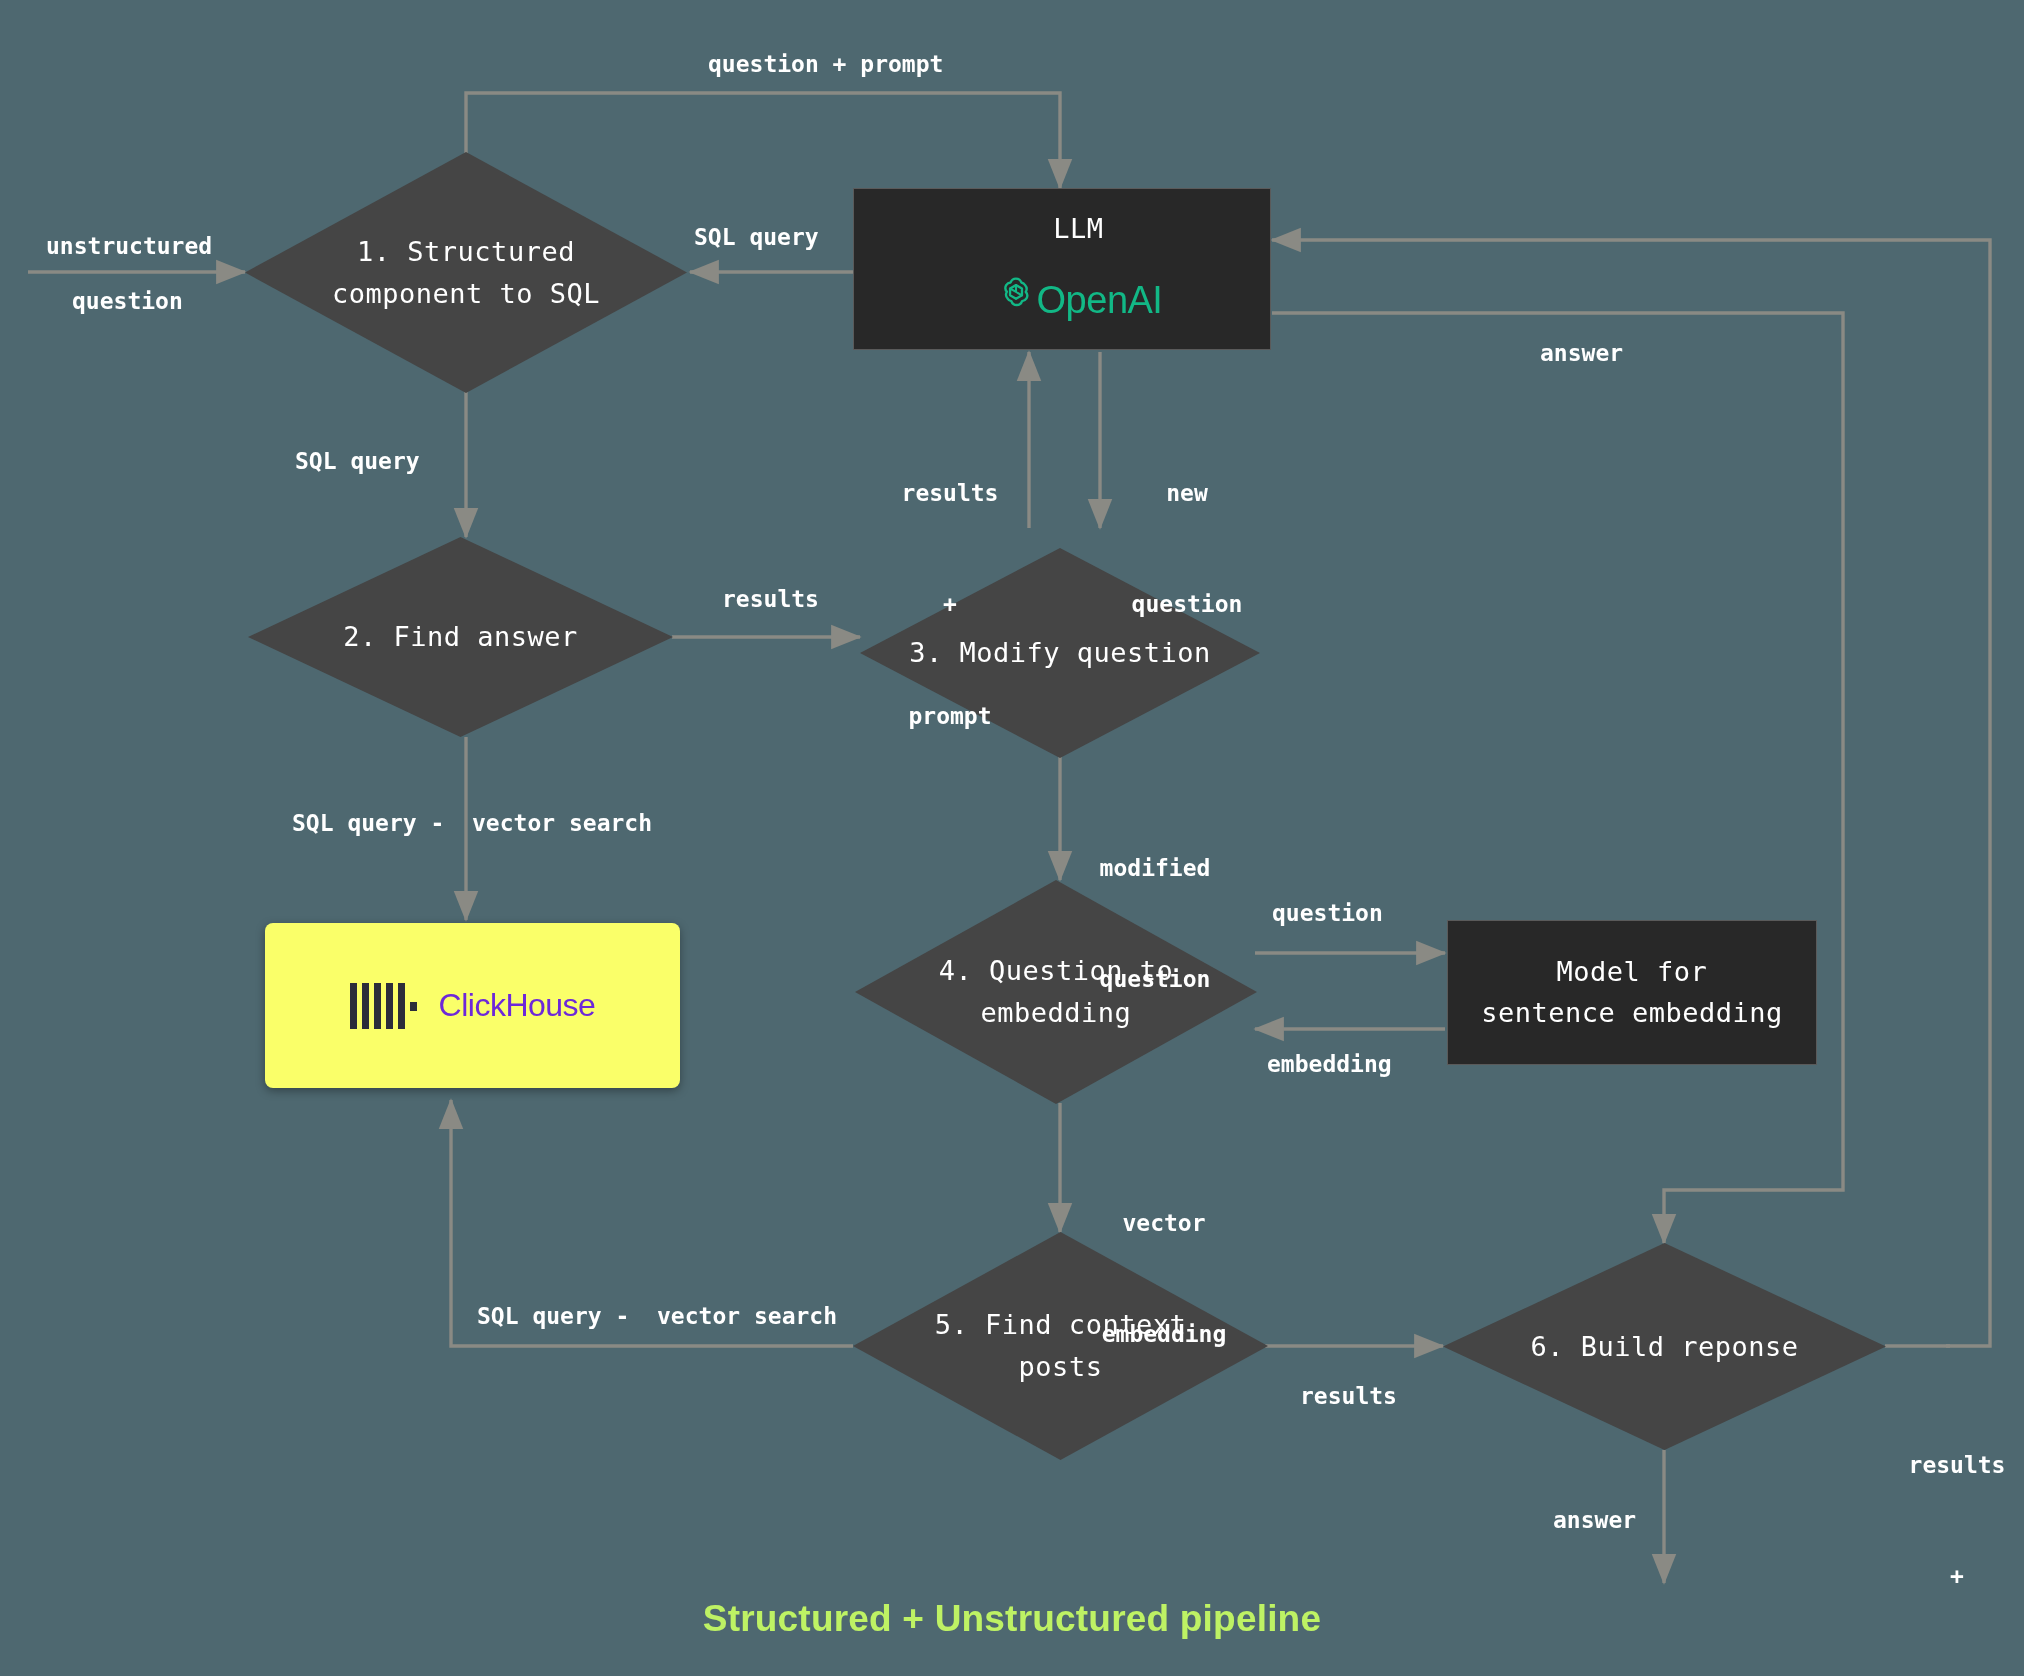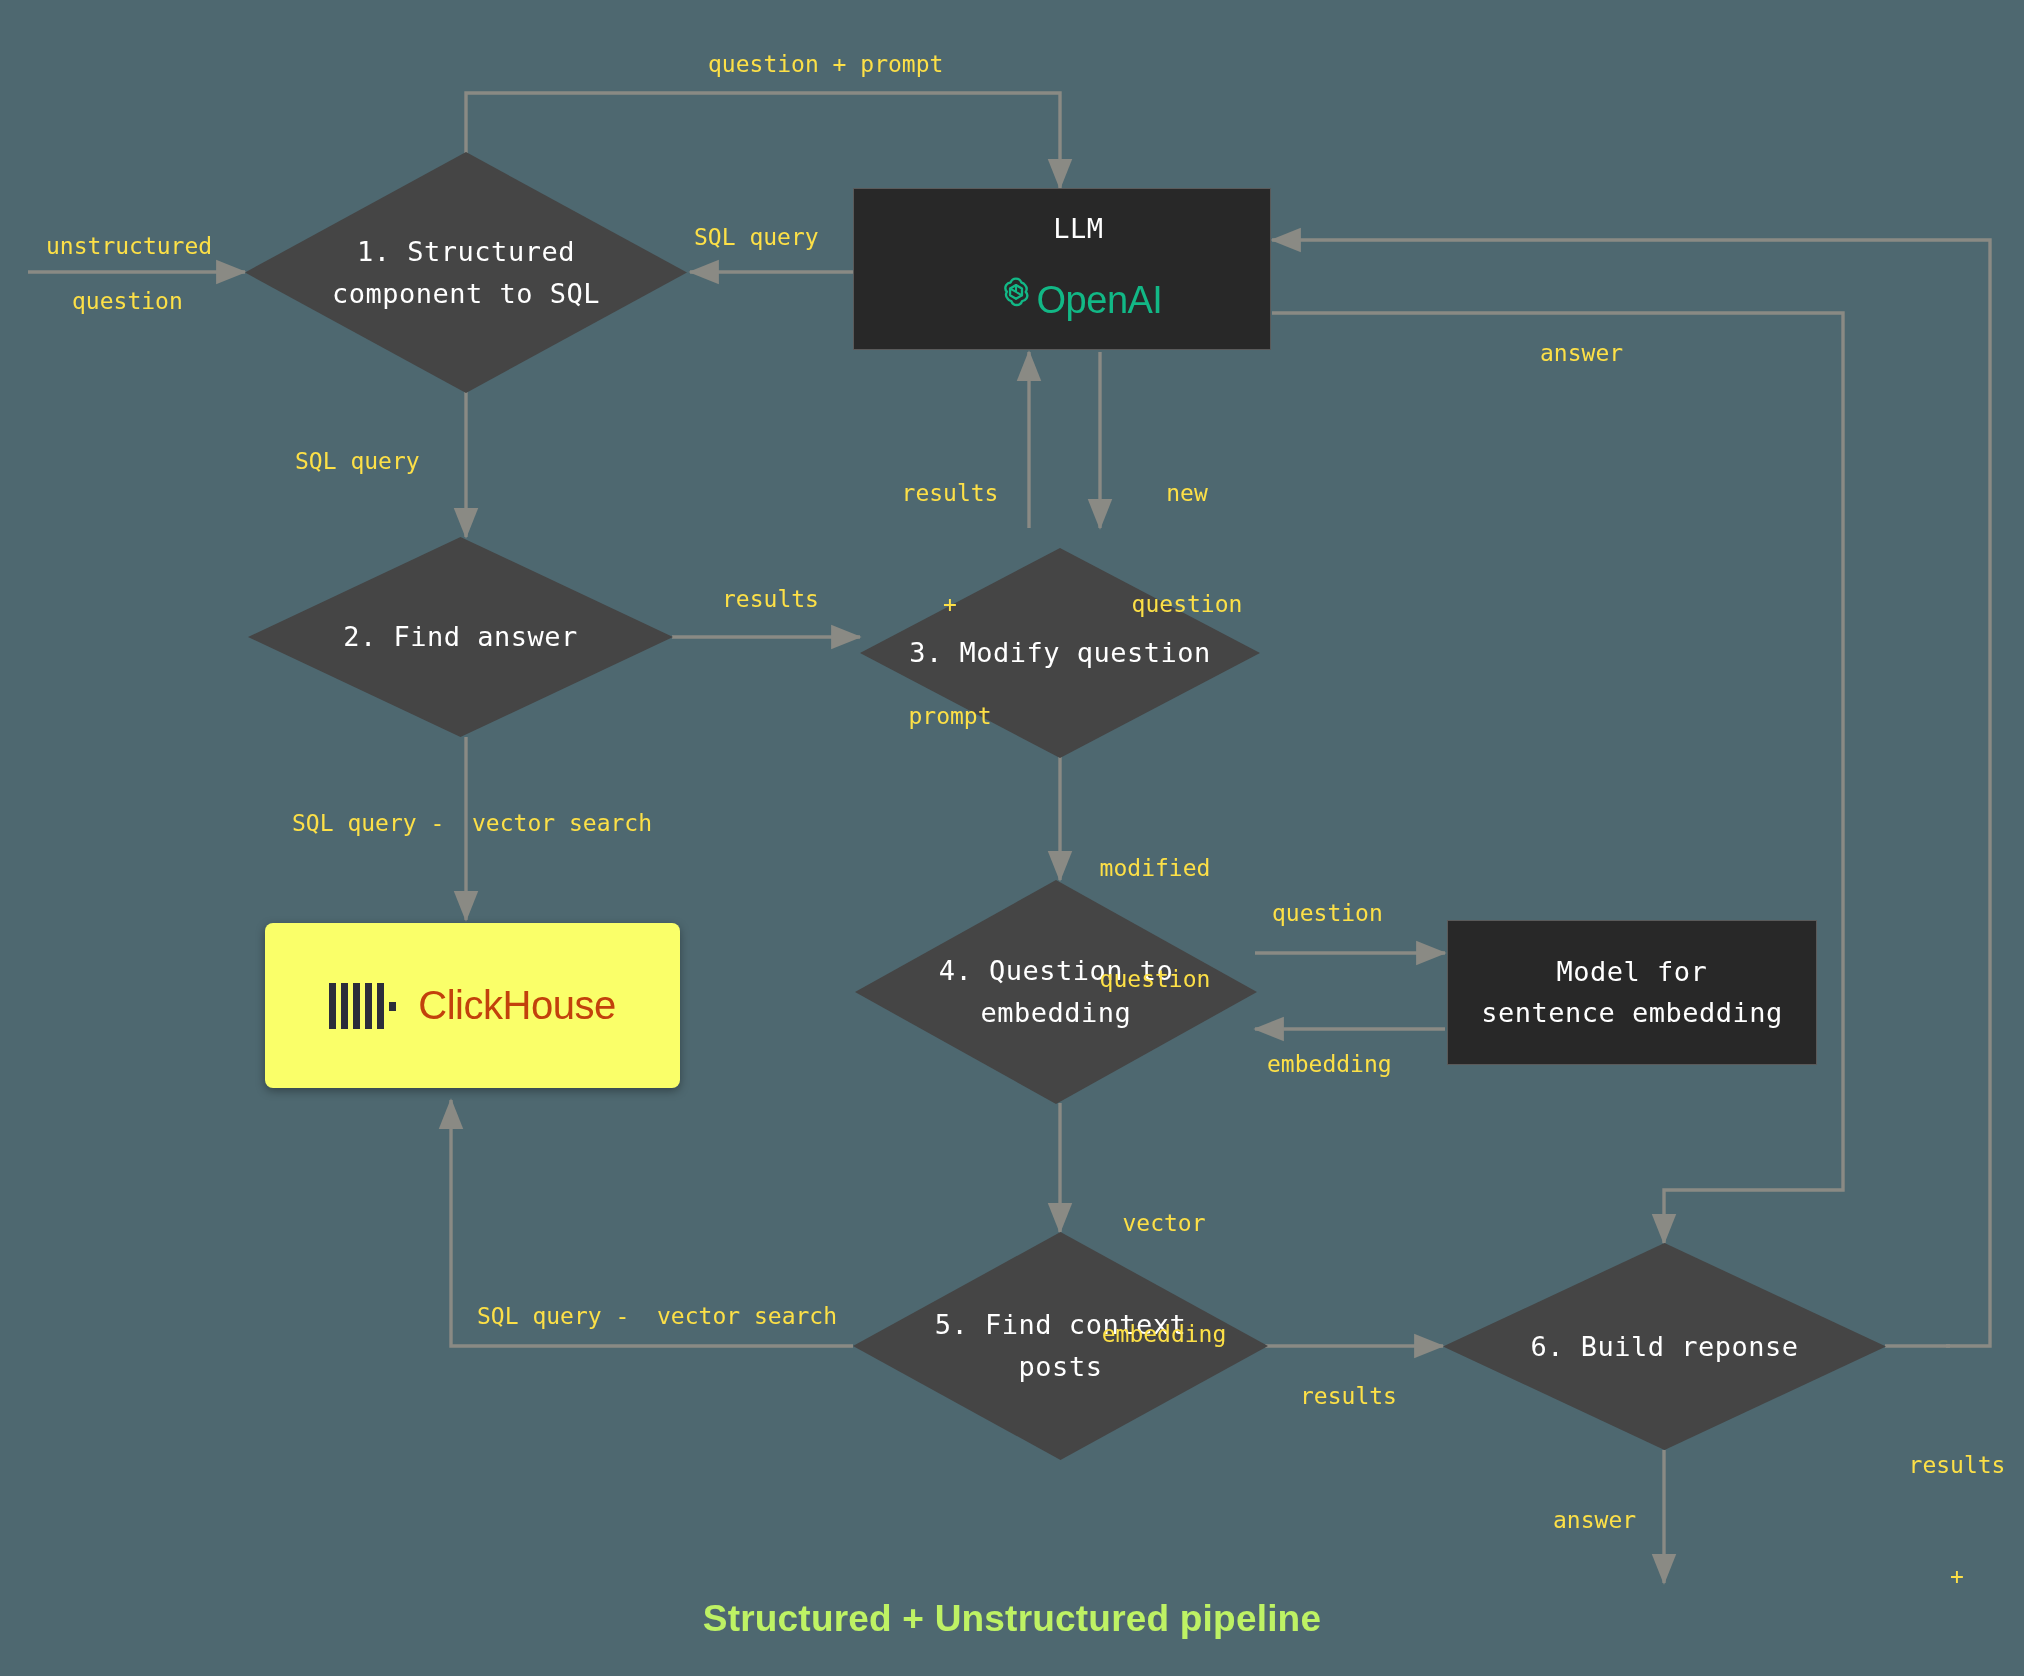--- a/index.html
+++ b/index.html
@@ -72,24 +72,24 @@
     height: 46px;
   }
   .ch-dot {
     width: 7px;
     height: 9px;
     background: #2b2d3a;
     margin-bottom: 18px;
   }
   .ch-text {
     font-family: "Liberation Sans", sans-serif;
-    font-size: 40px;
+    font-size: 32px;
     font-weight: 400;
     letter-spacing: -0.5px;
-    color: #c2410c;
+    color: #6d28d9;
   }
   .openai-row {
     display: flex;
     align-items: center;
     justify-content: center;
   }
   .openai-text {
     font-family: "Liberation Sans", sans-serif;
     font-size: 38px;
     font-weight: 400;
@@ -102,25 +102,26 @@
     align-items: center;
     justify-content: center;
     gap: 22px;
     width: 100%;
   }
   .llm-title { font-size: 27px; color: #fff; }
 
   
   .elabel {
     position: absolute;
-    color: #fde047;
+    color: #ffffff;
     font-size: 23px;
     line-height: 1.62;
     white-space: pre;
     font-family: "DejaVu Sans Mono", "Liberation Mono", monospace;
+    font-weight: bold;
   }
   .elabel.center { text-align: center; }
 
   
   .caption {
     position: absolute;
     left: 0;
     top: 1598px;
     width: 2024px;
     text-align: center;

